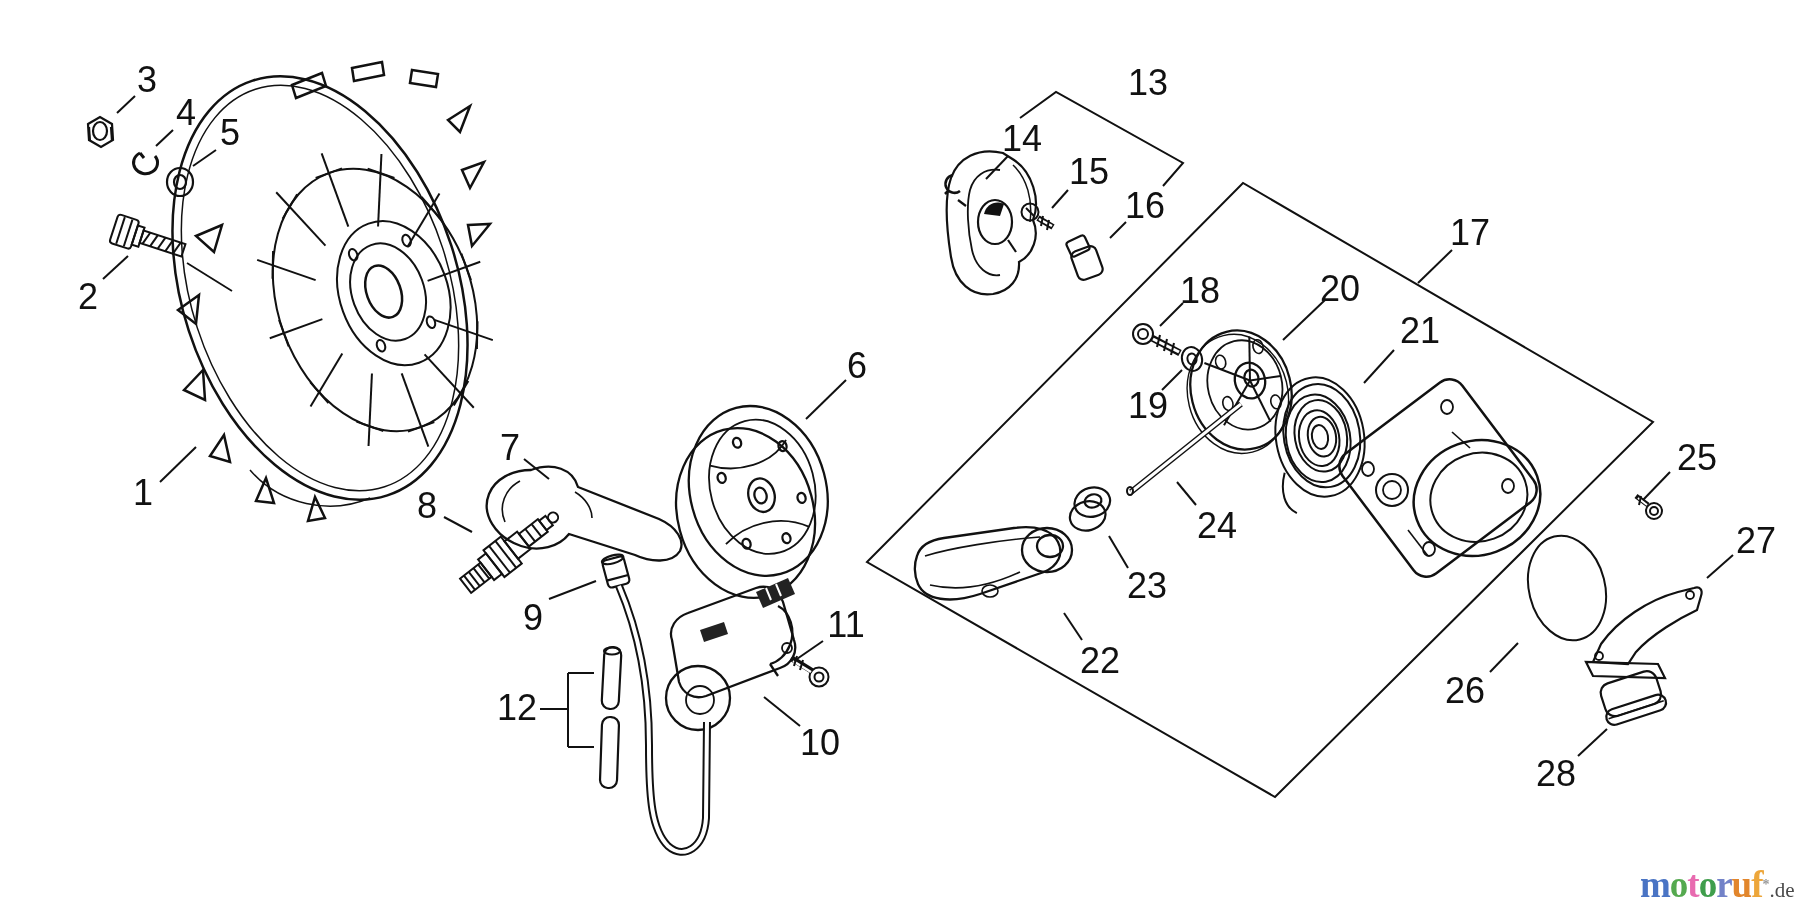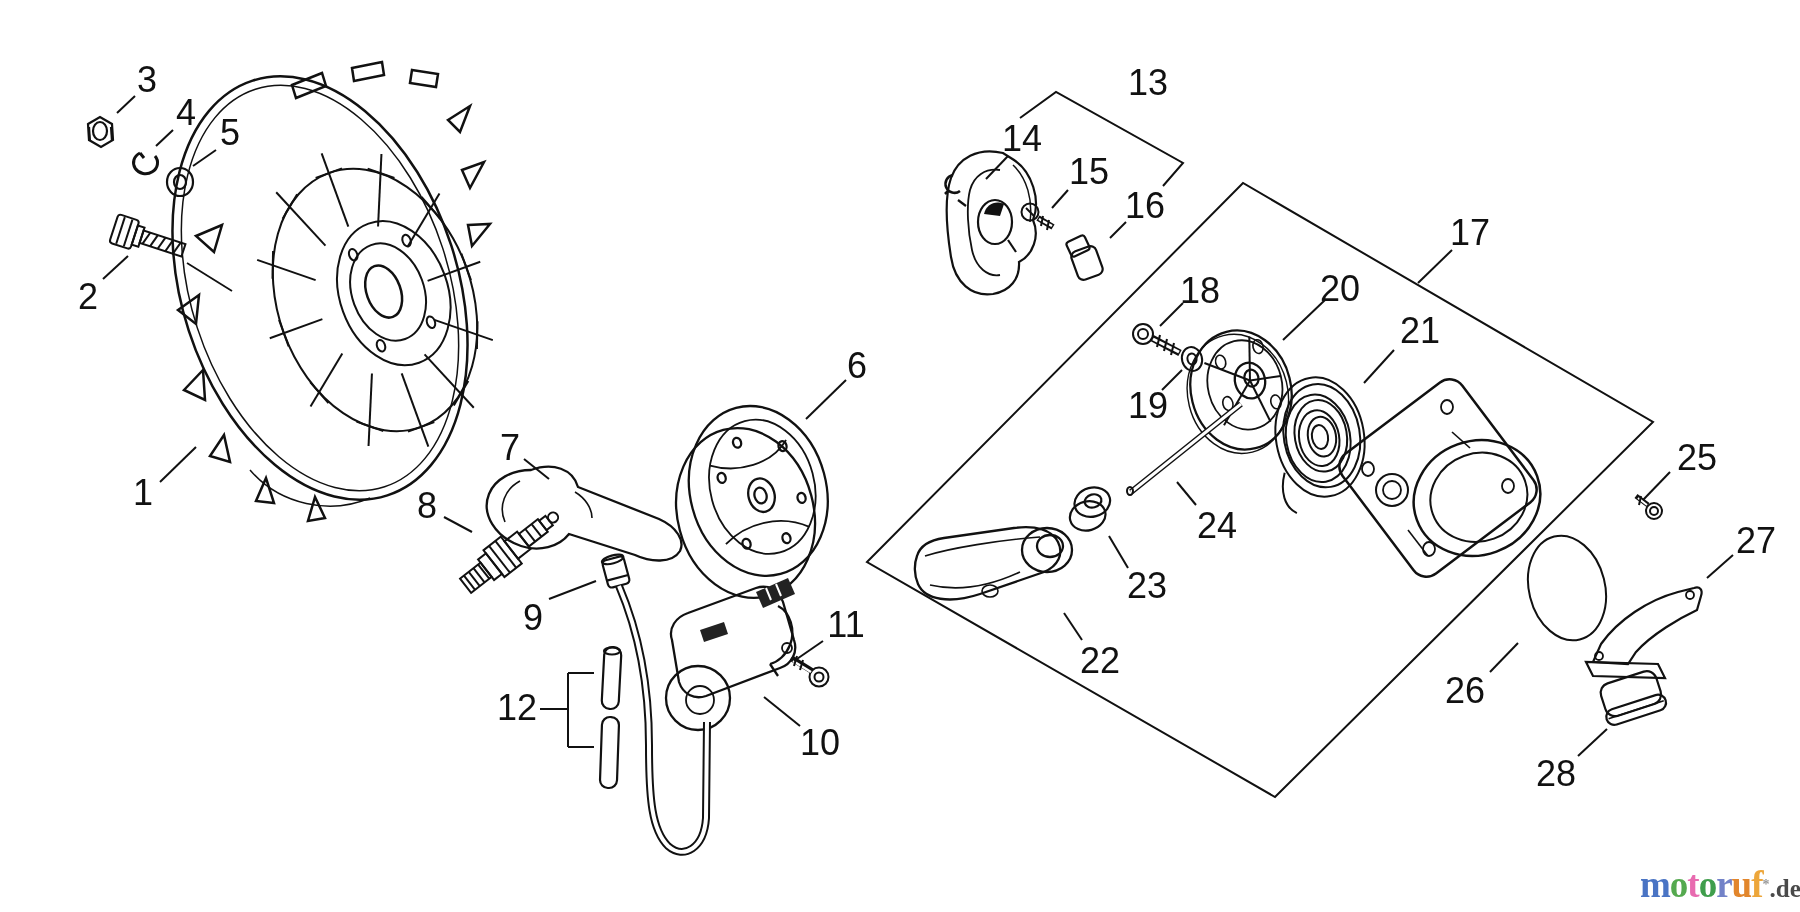--- a/index.html
+++ b/index.html
@@ -3,21 +3,21 @@
 <meta charset="utf-8">
 <style>
   html,body{margin:0;padding:0;background:#fff;}
   #stage{position:relative;width:1800px;height:912px;background:#ffffff;overflow:hidden;
          font-family:"Liberation Sans",sans-serif;}
   #diagram-svg{position:absolute;left:0;top:0;}
   .callout{font-family:"Liberation Sans",sans-serif;font-size:36px;fill:#111;}
   #watermark{position:absolute;left:1640px;top:868px;width:160px;height:40px;
              font-family:"Liberation Serif",serif;font-weight:bold;font-size:37px;
              line-height:34px;letter-spacing:-1px;white-space:nowrap;}
-  #watermark .suffix{font-size:25px;font-weight:bold;letter-spacing:0;}
+  #watermark .suffix{font-size:21px;font-weight:normal;letter-spacing:0;}
   #watermark .star{font-size:14px;vertical-align:top;color:#999;letter-spacing:0;}
 </style>
 </head>
 <body>
 
 <div id="stage">
 <svg id="diagram-svg" width="1800" height="912" viewBox="0 0 1800 912">
 
   <g stroke="#111" fill="none" stroke-width="2.5">
     <g transform="rotate(-18 320 288)">

